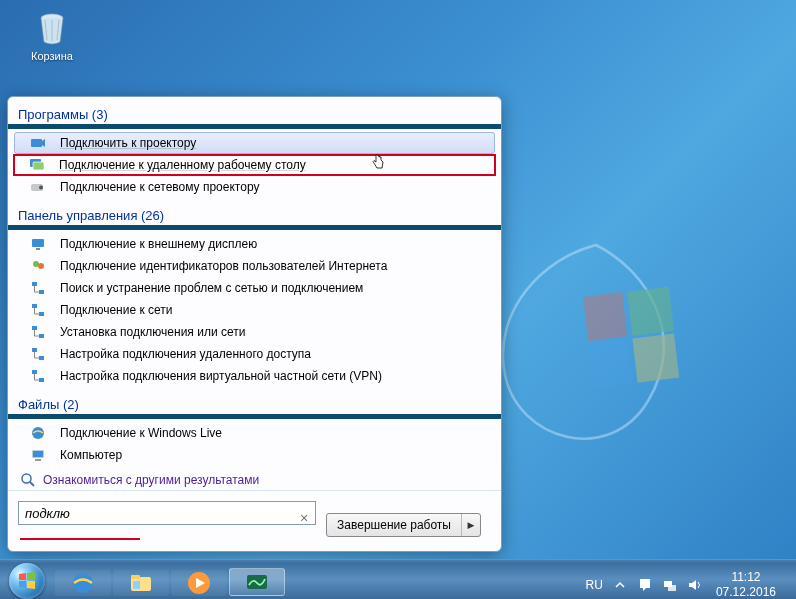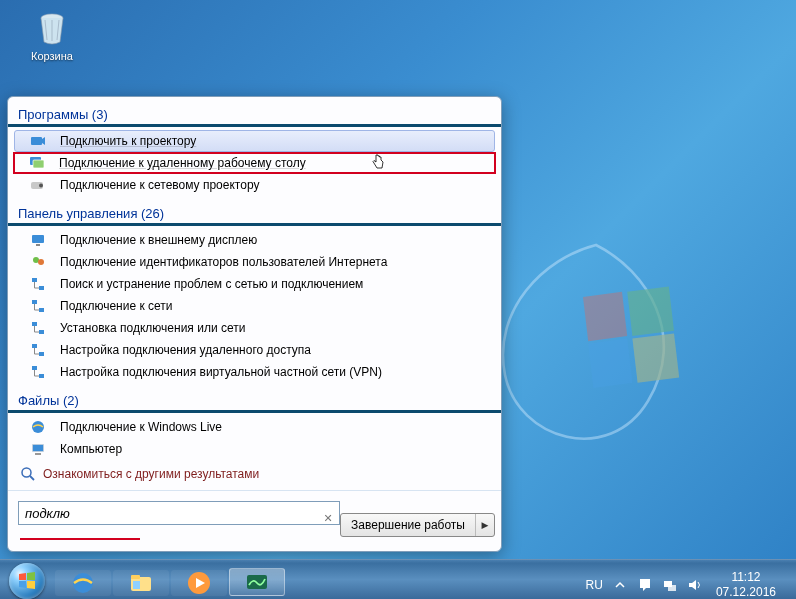--- a/index.html
+++ b/index.html
@@ -45,21 +45,21 @@
   }
   .panel-body {
     flex: 1;
     padding: 6px 0 0 0;
     overflow: hidden;
   }
   .section-header {
     color: #003399;
     font-size: 13px;
     padding: 4px 10px 2px 10px;
-    border-bottom: 3px solid #0c4a6e;
+    border-bottom: 5px solid #0c4a6e;
     margin-bottom: 3px;
   }
   .result-list { list-style: none; }
   .result-item {
     display: flex;
     align-items: center;
     gap: 14px;
     padding: 2px 12px 2px 22px;
     font-size: 12px;
     color: #000;
@@ -87,33 +87,34 @@
     display: flex; align-items: center; justify-content: center;
   }
   .cursor-hand {
     position: absolute;
     left: 370px; top: 154px;
     width: 16px; height: 16px;
     z-index: 20;
   }
 
   .see-more {
-    color: #7f1d1d;
+    color: #4c1d95;
     display: flex;
     align-items: center;
     gap: 7px;
     padding: 6px 10px 8px 12px;
     font-size: 12px;
   }
   .see-more .mag { width:16px;height:16px; }
 
   .panel-bottom {
     border-top: 1px solid #d7e4f2;
-    padding: 10px 6px 14px 10px;
-    display: flex;
+    padding: 10px 20px 14px 10px;
+    display: flex;
+    gap: 10px;
     align-items: stretch;
   }
   .search-box-wrap {
     flex: 1;
     position: relative;
   }
   .search-box {
     width: 100%;
     height: 24px;
     border: 1px solid #7f9db9;

